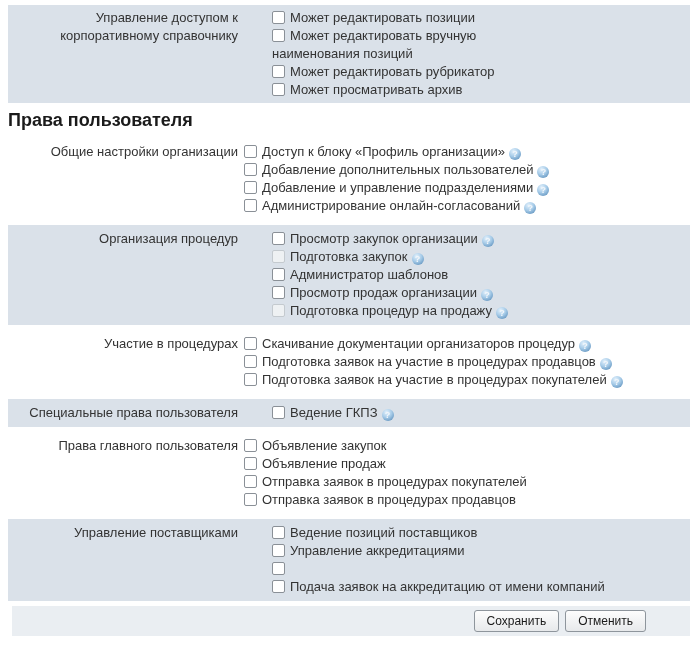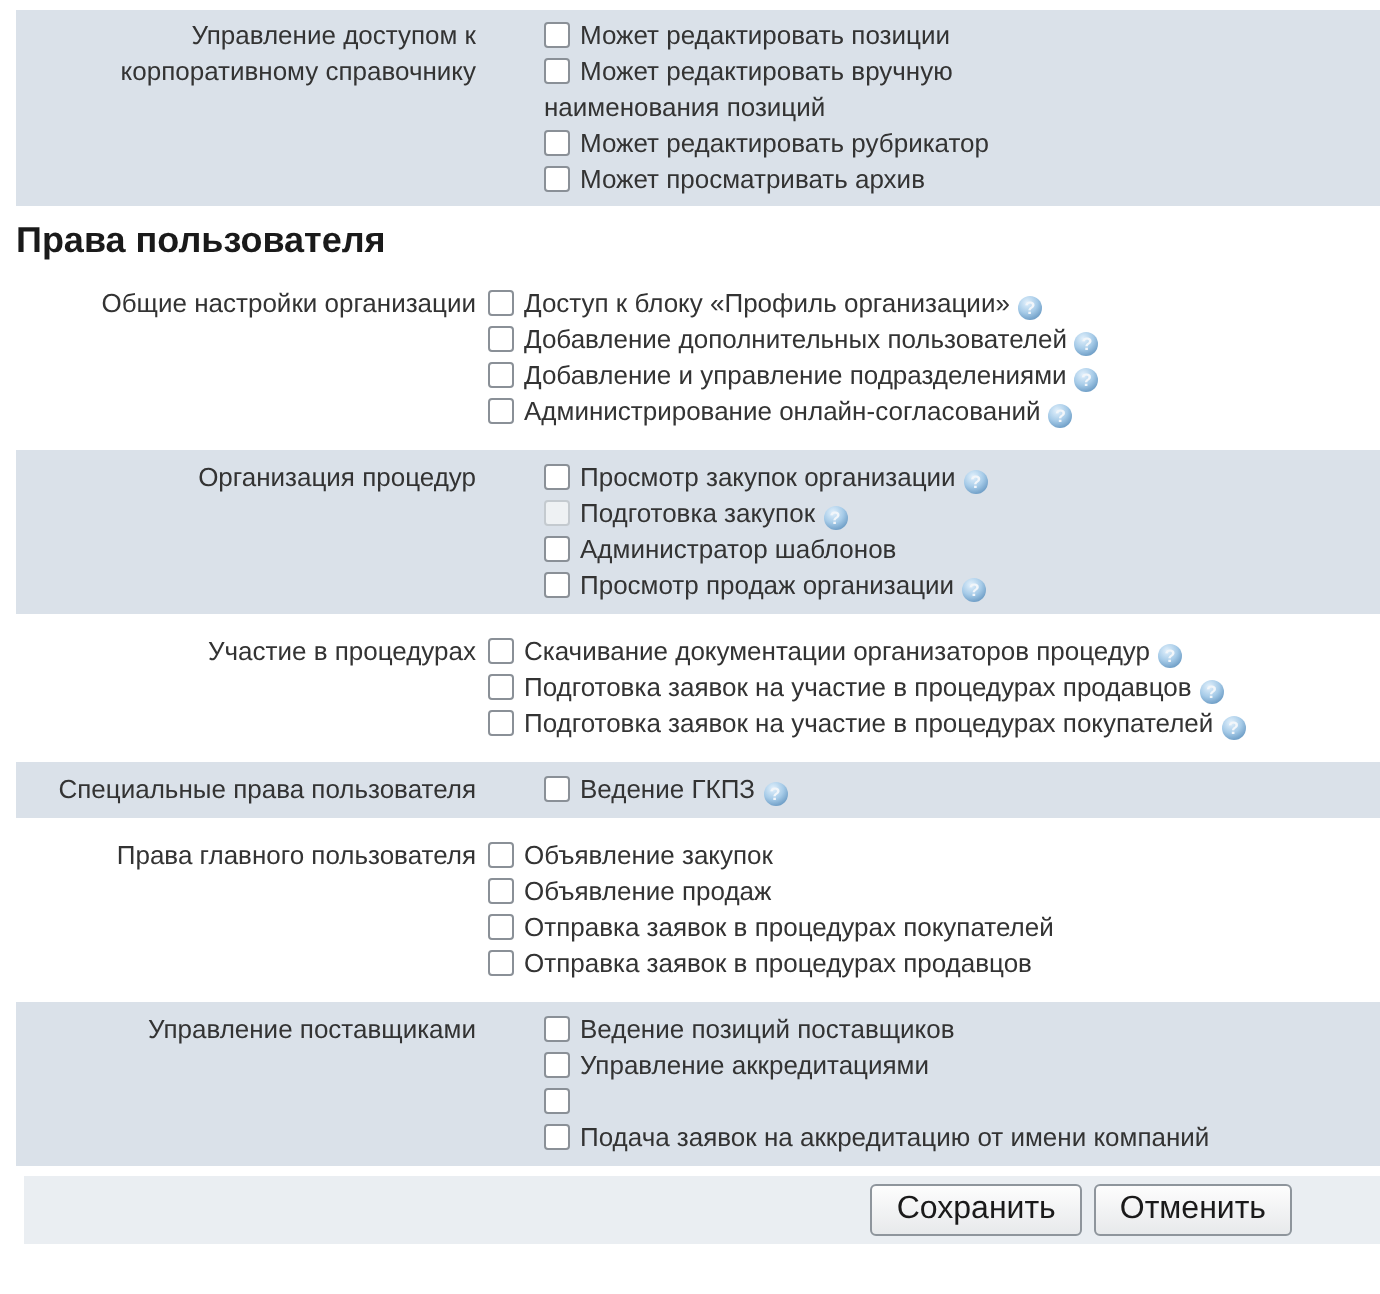--- a/index.html
+++ b/index.html
@@ -30,21 +30,21 @@
   h2.rights-heading{
     font-size:18px;line-height:18px;font-weight:bold;color:#1a1a1a;
     margin:8px 0 4px 8px;
   }
   .footer-bar{
     margin:5px 0 0 12px;background:var(--footer,#eaeef2);
     display:flex;justify-content:flex-end;align-items:center;gap:6px;
     padding:4px 44px 4px 0;
   }
   .btn{
-    font-family:"Liberation Sans",sans-serif;font-size:16px;color:#1a1a1a;
+    font-family:"Liberation Sans",sans-serif;font-size:12px;color:#1a1a1a;
     padding:3px 12px;border:1px solid #8e959c;border-radius:3px;
     background:linear-gradient(#fdfdfd,#e7e9eb);cursor:pointer;
   }
 </style>
 </head>
 <body>
 
 <div class="form">
   <div id="top-mount">
       <div class="section blue top-band">
@@ -70,20 +70,21 @@
           <div class="item"><input type="checkbox" class="cb" aria-label="Администрирование онлайн-согласований" style=""><span>Администрирование онлайн-согласований</span><span class="help">?</span></div>
         </div>
       </div>
       <div class="section blue">
         <div class="sec-label">Организация процедур</div>
         <div class="sec-items">
           <div class="item"><input type="checkbox" class="cb" aria-label="Просмотр закупок организации" style=""><span>Просмотр закупок организации</span><span class="help">?</span></div>
           <div class="item"><input type="checkbox" class="cb" disabled="" aria-label="Подготовка закупок" style=""><span>Подготовка закупок</span><span class="help">?</span></div>
           <div class="item"><input type="checkbox" class="cb" aria-label="Администратор шаблонов" style=""><span>Администратор шаблонов</span></div>
           <div class="item"><input type="checkbox" class="cb" aria-label="Просмотр продаж организации" style=""><span>Просмотр продаж организации</span><span class="help">?</span></div>
+          <div class="item"><input type="checkbox" class="cb" disabled="" aria-label="Подготовка процедур на продажу" style=""><span>Подготовка процедур на продажу</span><span class="help">?</span></div>
         </div>
       </div>
       <div class="section">
         <div class="sec-label">Участие в процедурах</div>
         <div class="sec-items">
           <div class="item"><input type="checkbox" class="cb" aria-label="Скачивание документации организаторов процедур" style=""><span>Скачивание документации организаторов процедур</span><span class="help">?</span></div>
           <div class="item"><input type="checkbox" class="cb" aria-label="Подготовка заявок на участие в процедурах продавцов" style=""><span>Подготовка заявок на участие в процедурах продавцов</span><span class="help">?</span></div>
           <div class="item"><input type="checkbox" class="cb" aria-label="Подготовка заявок на участие в процедурах покупателей" style=""><span>Подготовка заявок на участие в процедурах покупателей</span><span class="help">?</span></div>
         </div>
       </div>

